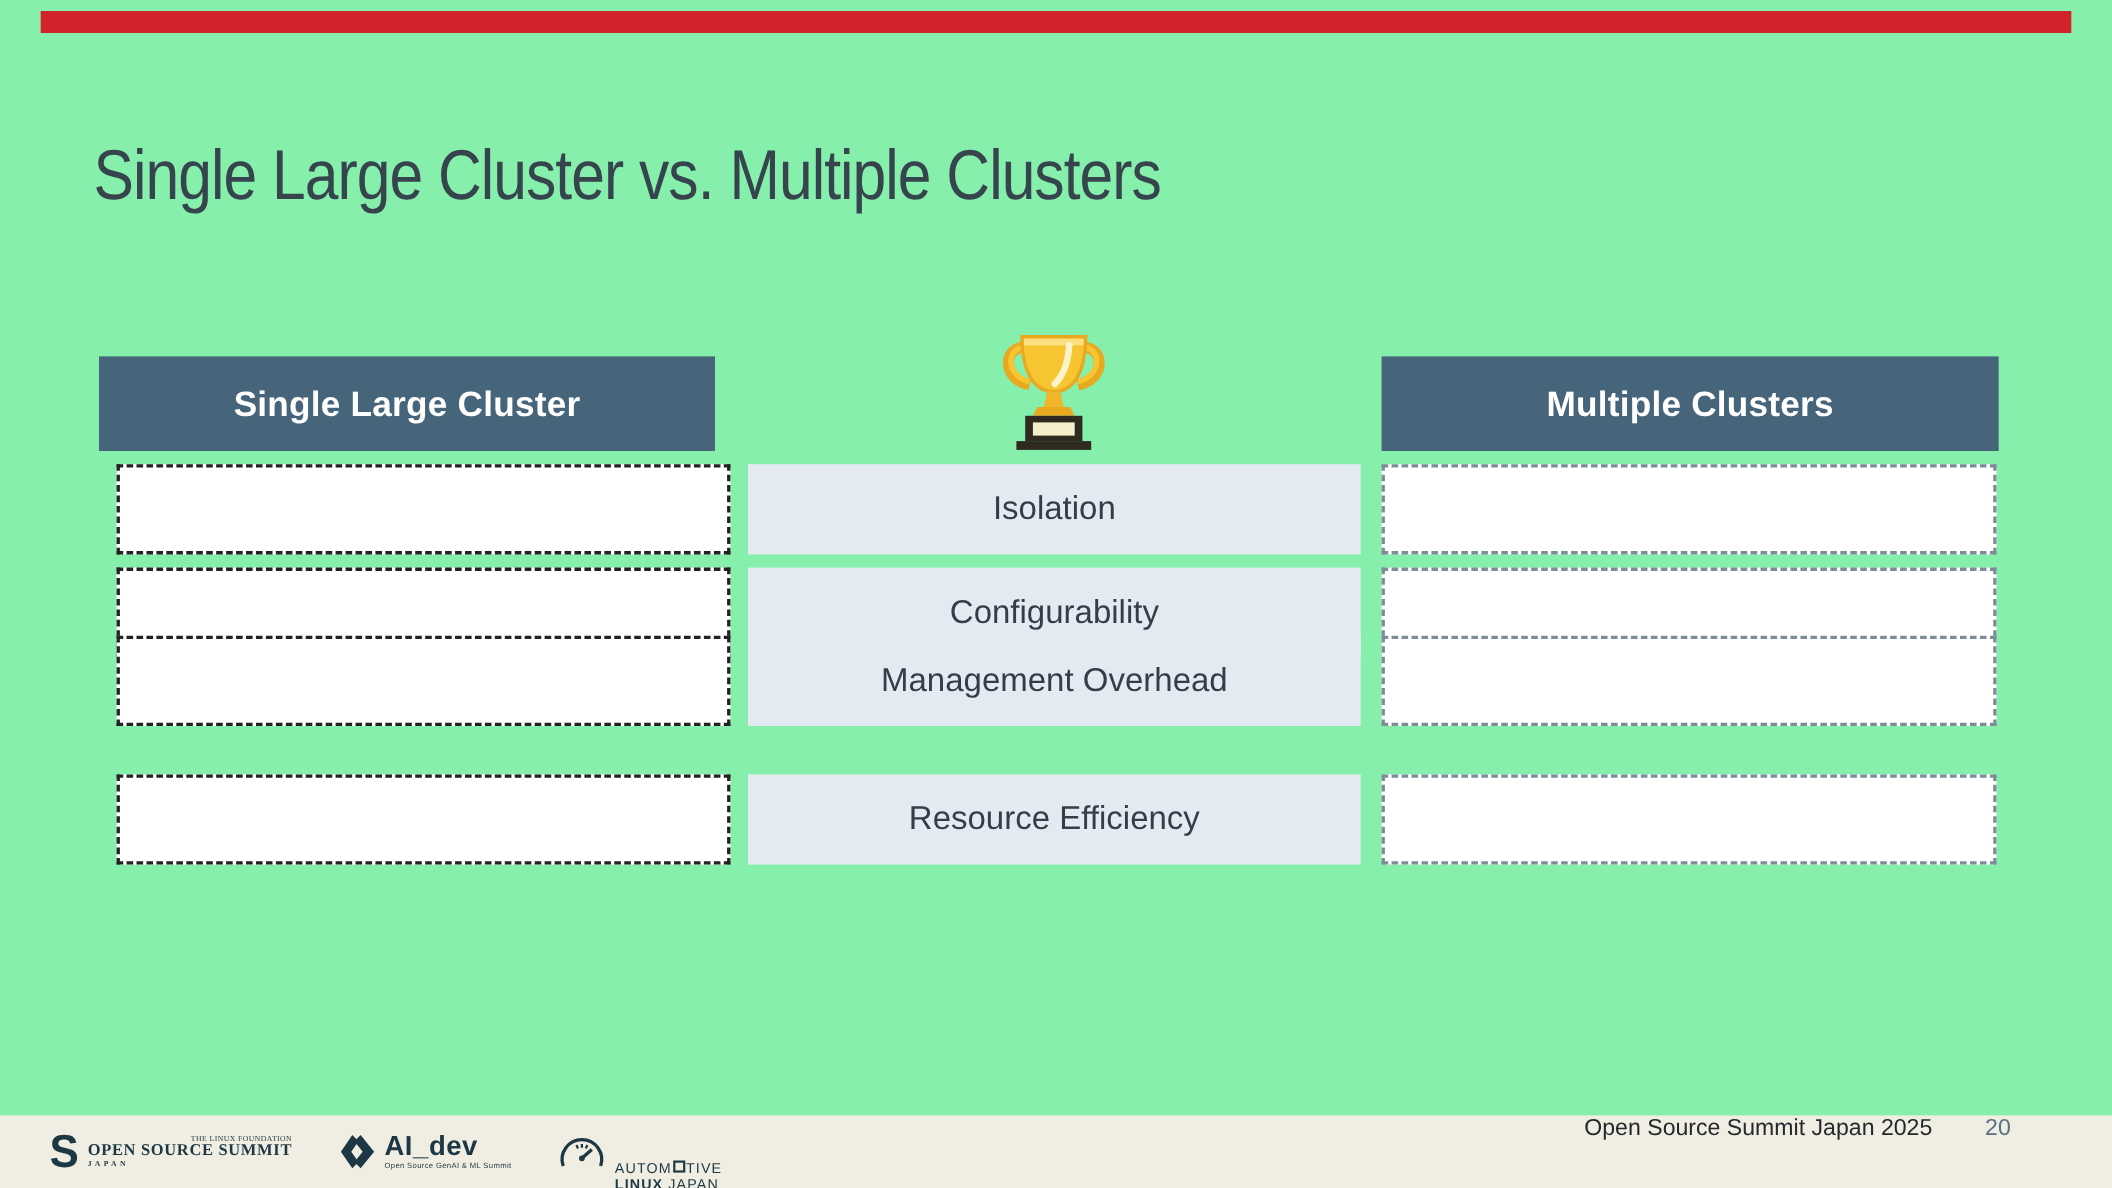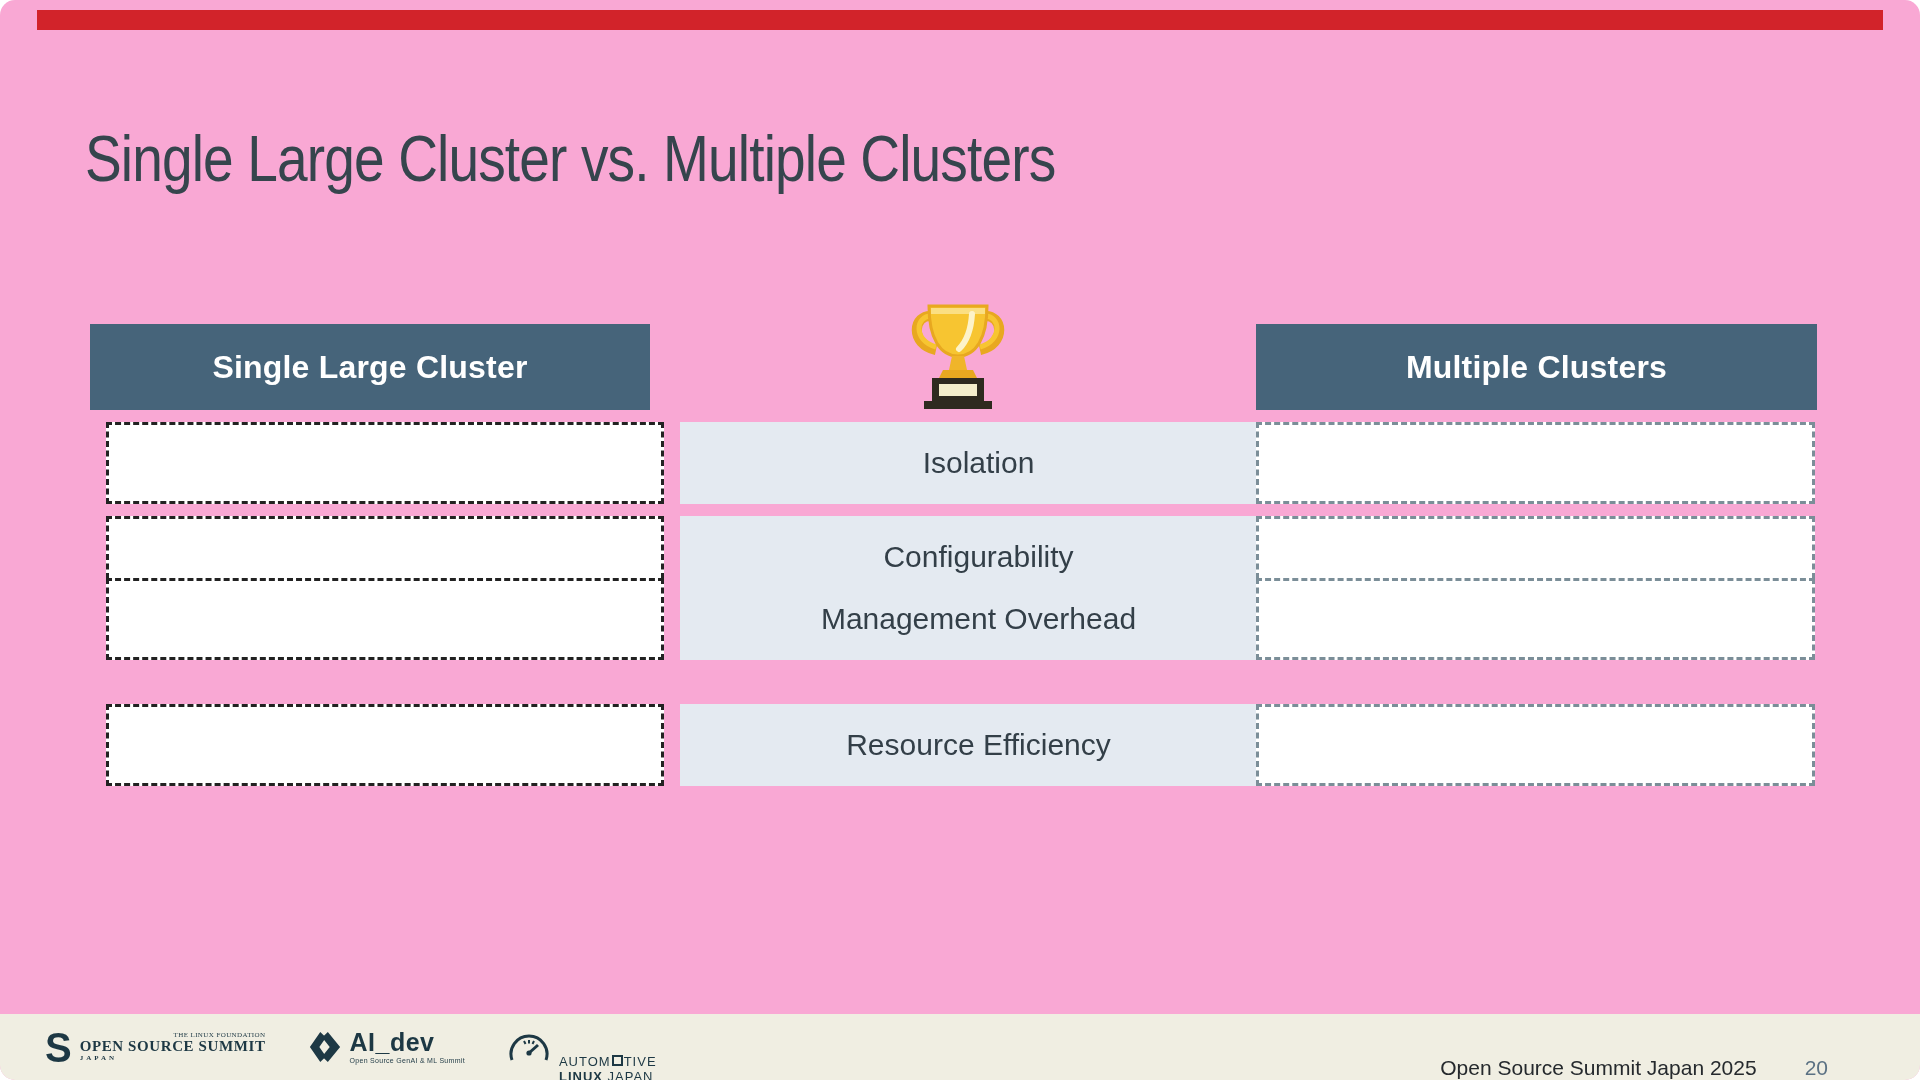--- a/index.html
+++ b/index.html
@@ -1,35 +1,35 @@
 <!DOCTYPE html>
 <html><head>
 <meta charset="utf-8">
 <style>
   html,body{margin:0;padding:0;background:#fff;}
-  .slide{position:relative;width:1920px;height:1080px;background:#f9a8d4;overflow:hidden;
-         font-family:"Liberation Sans",sans-serif;color:#36454d;border-radius:15px;}
+  .slide{position:relative;width:1920px;height:1080px;background:#86efac;overflow:hidden;
+         font-family:"Liberation Sans",sans-serif;color:#36454d;}
 
   
   .top-bar{position:absolute;left:37px;top:10px;width:1846px;height:20px;background:#d2232a;}
 
   
   .title{position:absolute;left:85px;top:122px;font-size:64px;font-weight:400;color:#36454d;
          white-space:nowrap;transform:scaleX(.86);transform-origin:left top;letter-spacing:-1px;}
 
   
   .hdr{position:absolute;top:324px;height:86px;background:#46647a;color:#ffffff;
        display:flex;align-items:center;justify-content:center;
        font-size:32px;font-weight:700;letter-spacing:.2px;}
   .hdr.left{left:90px;width:560px;text-align:center;}
   .hdr.right{left:1256px;width:561px;}
 
   .crit-row{position:absolute;left:680px;width:557px;height:86px;background:#e4eaf1;
             display:flex;align-items:center;justify-content:center;
-            font-size:30px;color:#333f48;padding-left:20px;}
+            font-size:30px;color:#333f48;}
   .ph-box{position:absolute;height:82px;background:#ffffff;box-sizing:border-box;}
   .ph-box.left{left:106px;width:558px;border:3px dashed #222222;}
   .ph-box.right{left:1256px;width:559px;border:3px dashed #7b8e98;}
   .r0{top:422px;} .r1{top:516px;} .r2{top:578px;} .r3{top:704px;}
   .crit-row.r0,.crit-row.r1,.crit-row.r2,.crit-row.r3{height:82px;}
 
   
   .trophy{position:absolute;left:905px;top:298px;width:106px;height:114px;}
 
   
@@ -43,21 +43,21 @@
   .oss-main{font-size:15px;font-weight:700;letter-spacing:.6px;white-space:nowrap;}
   .oss-japan{font-size:7px;font-weight:700;letter-spacing:3px;}
   .aidev-text{display:flex;flex-direction:column;line-height:1;}
   .aidev-title{font-size:25px;font-weight:700;letter-spacing:.5px;}
   .aidev-sub{font-size:7px;letter-spacing:.3px;margin-top:2px;white-space:nowrap;}
   .als-text{display:flex;flex-direction:column;line-height:1.15;font-size:13px;letter-spacing:1px;white-space:nowrap;margin-top:45px;}
   .als-line1{font-weight:500;}
   .als-sq{display:inline-block;width:7px;height:7px;border:2px solid #1d3844;margin:0 1px;vertical-align:baseline;}
   .als-bold{font-weight:800;}
 
-  .footer-right{position:absolute;right:92px;top:0;height:66px;display:flex;align-items:flex-end;gap:48px;}
+  .footer-right{position:absolute;right:92px;top:0;height:66px;display:flex;align-items:flex-start;gap:48px;}
   .event-name{font-size:21px;color:#25292d;}
   .page-num{font-size:21px;color:#5b7183;}
 </style>
 </head>
 <body>
 
 <div class="slide">
 
   <div class="top-bar"></div>
 

